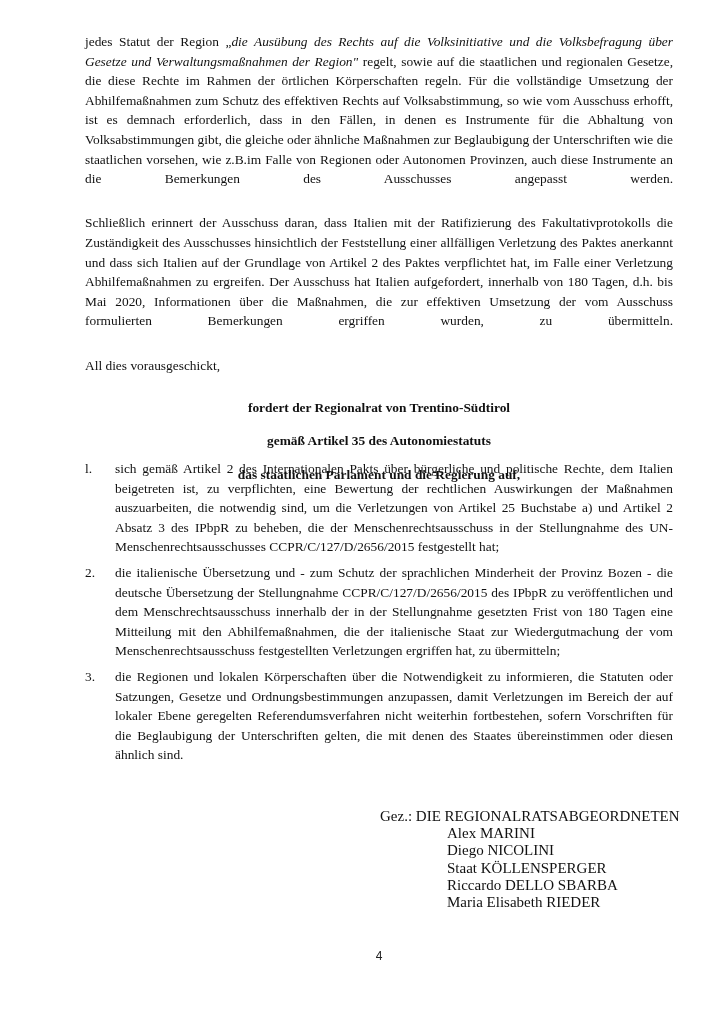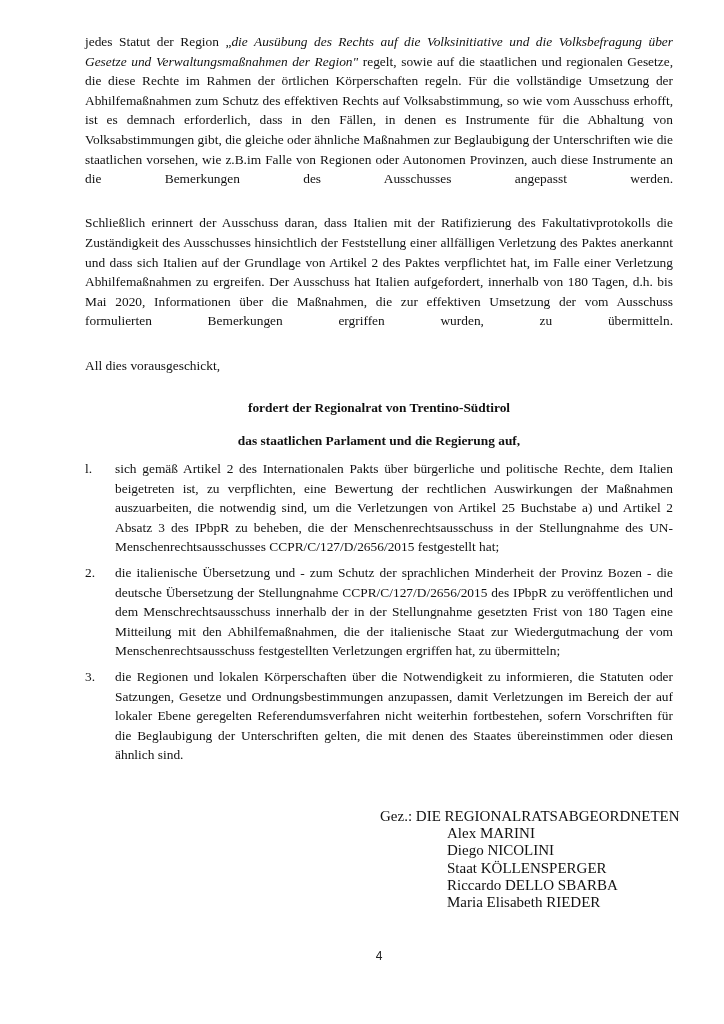--- a/index.html
+++ b/index.html
@@ -36,20 +36,21 @@
 <div class="page">
 
   <div class="body-text" style="top:32px;">
     <p class="para"><span>jedes Statut der Region „</span><i>die Ausübung des Rechts auf die Volksinitiative und die Volksbefragung über Gesetze und Verwaltungsmaßnahmen der Region"</i><span> regelt, sowie auf die staatlichen und regionalen Gesetze, die diese Rechte im Rahmen der örtlichen Körperschaften regeln. Für die vollständige Umsetzung der Abhilfemaßnahmen zum Schutz des effektiven Rechts auf Volksabstimmung, so wie vom Ausschuss erhofft, ist es demnach erforderlich, dass in den Fällen, in denen es Instrumente für die Abhaltung von Volksabstimmungen gibt, die gleiche oder ähnliche Maßnahmen zur Beglaubigung der Unterschriften wie die staatlichen vorsehen, wie z.B.im Falle von Regionen oder Autonomen Provinzen, auch diese Instrumente an die Bemerkungen des Ausschusses angepasst werden.</span></p>
     <p class="para">Schließlich erinnert der Ausschuss daran, dass Italien mit der Ratifizierung des Fakultativprotokolls die Zuständigkeit des Ausschusses hinsichtlich der Feststellung einer allfälligen Verletzung des Paktes anerkannt und dass sich Italien auf der Grundlage von Artikel 2 des Paktes verpflichtet hat, im Falle einer Verletzung Abhilfemaßnahmen zu ergreifen. Der Ausschuss hat Italien aufgefordert, innerhalb von 180 Tagen, d.h. bis Mai 2020, Informationen über die Maßnahmen, die zur effektiven Umsetzung der vom Ausschuss formulierten Bemerkungen ergriffen wurden, zu übermitteln.</p>
     <p class="para last-line">All dies vorausgeschickt,</p>
   </div>
 
   <div class="body-text center-block" style="top:386px;">
     <p class="center-line">fordert der Regionalrat von Trentino-Südtirol</p>
+    <p class="center-line">gemäß Artikel 35 des Autonomiestatuts</p>
     <p class="center-line">das staatlichen Parlament und die Regierung auf,</p>
   </div>
 
   <div class="body-text" style="top:459px;">
     <ol class="list">
       <li class="list-item">
         <span class="list-num">l.</span>
         <span>sich gemäß Artikel 2 des Internationalen Pakts über bürgerliche und politische Rechte, dem Italien beigetreten ist, zu verpflichten, eine Bewertung der rechtlichen Auswirkungen der Maßnahmen auszuarbeiten, die notwendig sind, um die Verletzungen von Artikel 25 Buchstabe a) und Artikel 2 Absatz 3 des IPbpR zu beheben, die der Menschenrechtsausschuss in der Stellungnahme des UN-Menschenrechtsausschusses CCPR/C/127/D/2656/2015 festgestellt hat;</span>
       </li>
       <li class="list-item">

